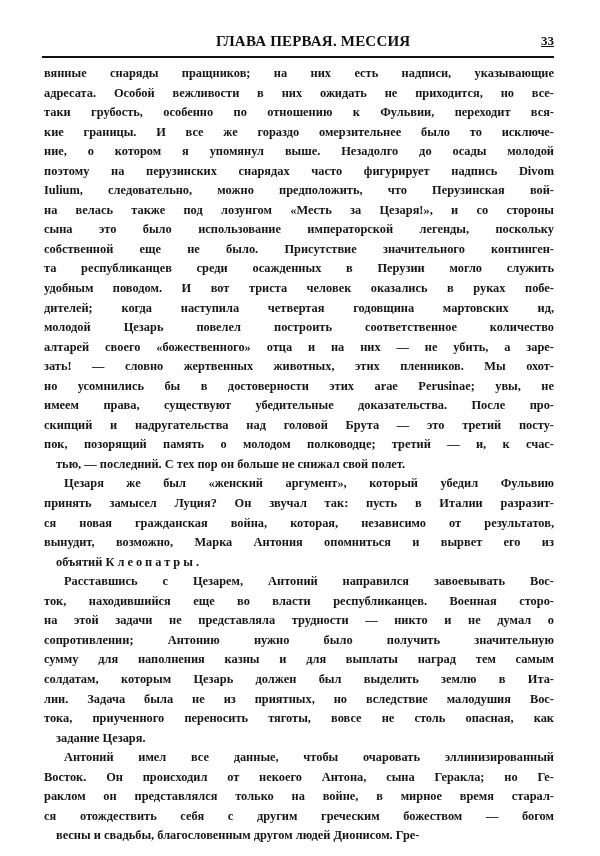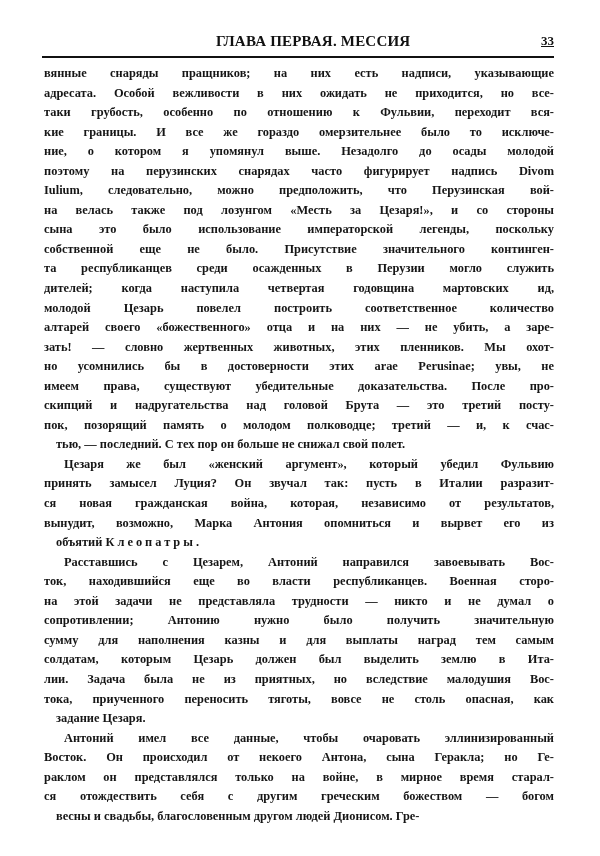--- a/index.html
+++ b/index.html
@@ -32,20 +32,21 @@
         <span class="line">адресата. Особой вежливости в них ожидать не приходится, но все-</span>
         <span class="line">таки грубость, особенно по отношению к Фульвии, переходит вся-</span>
         <span class="line">кие границы. И все же гораздо омерзительнее было то исключе-</span>
         <span class="line">ние, о котором я упомянул выше. Незадолго до осады молодой</span>
         <span class="line">поэтому на перузинских снарядах часто фигурирует надпись Divom</span>
         <span class="line">Iulium, следовательно, можно предположить, что Перузинская вой-</span>
         <span class="line">на велась также под лозунгом «Месть за Цезаря!», и со стороны</span>
         <span class="line">сына это было использование императорской легенды, поскольку</span>
         <span class="line">собственной еще не было. Присутствие значительного континген-</span>
         <span class="line">та республиканцев среди осажденных в Перузии могло служить</span>
+        <span class="line">удобным поводом. И вот триста человек оказались в руках побе-</span>
         <span class="line">дителей; когда наступила четвертая годовщина мартовских ид,</span>
         <span class="line">молодой Цезарь повелел построить соответственное количество</span>
         <span class="line">алтарей своего «божественного» отца и на них — не убить, а заре-</span>
         <span class="line">зать! — словно жертвенных животных, этих пленников. Мы охот-</span>
         <span class="line">но усомнились бы в достоверности этих arae Perusinae; увы, не</span>
         <span class="line">имеем права, существуют убедительные доказательства. После про-</span>
         <span class="line">скипций и надругательства над головой Брута — это третий посту-</span>
         <span class="line">пок, позорящий память о молодом полководце; третий — и, к счас-</span>
         <span class="line last">тью, — последний. С тех пор он больше не снижал свой полет.</span>
       </div>

